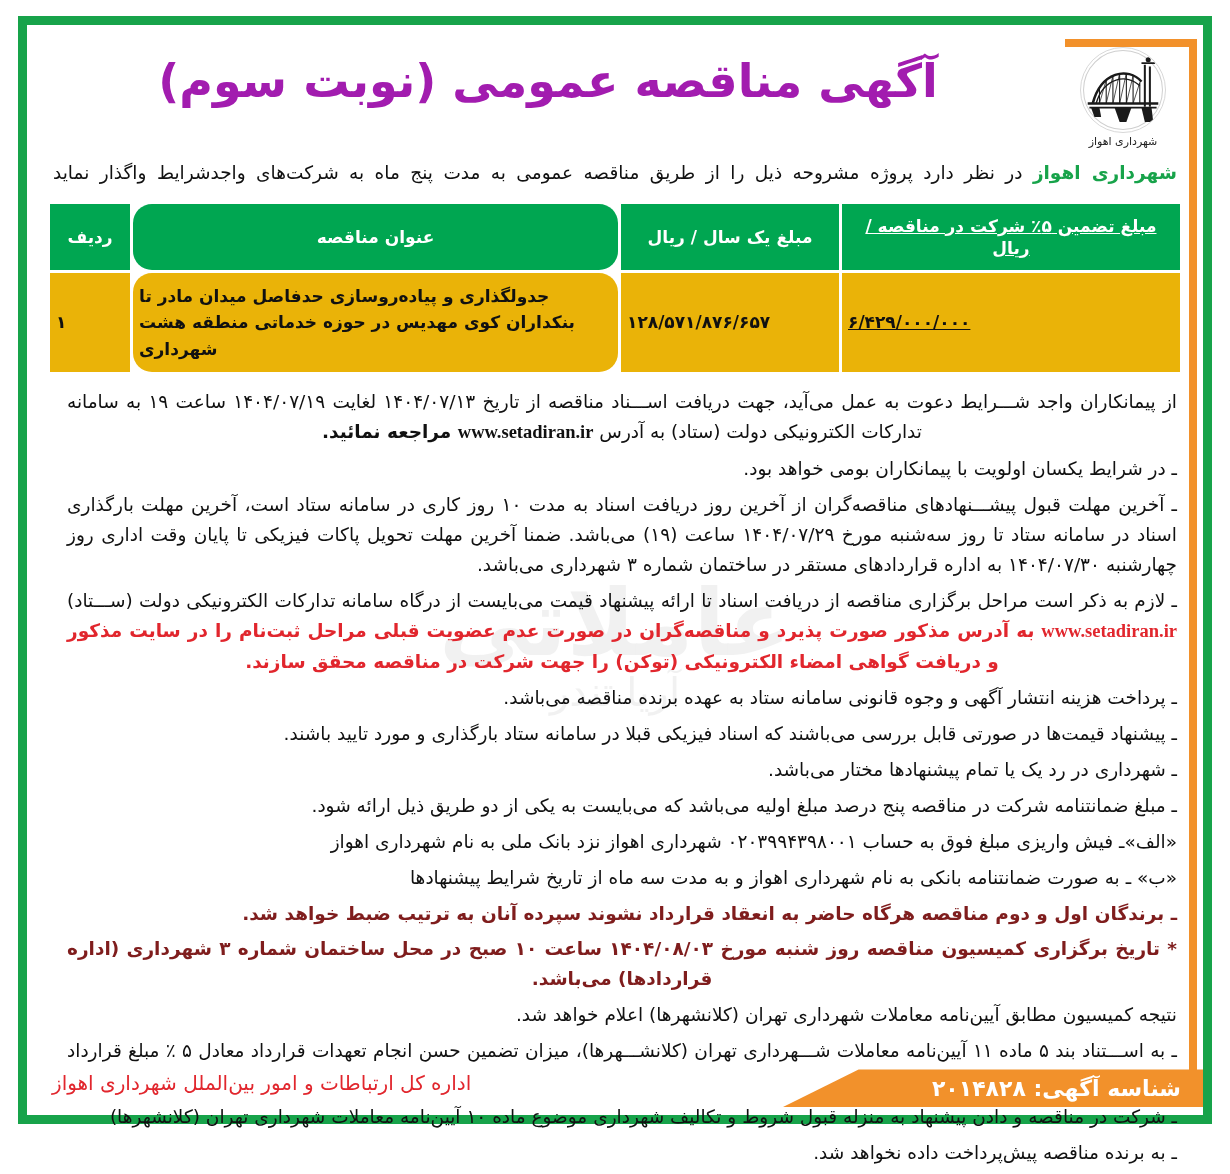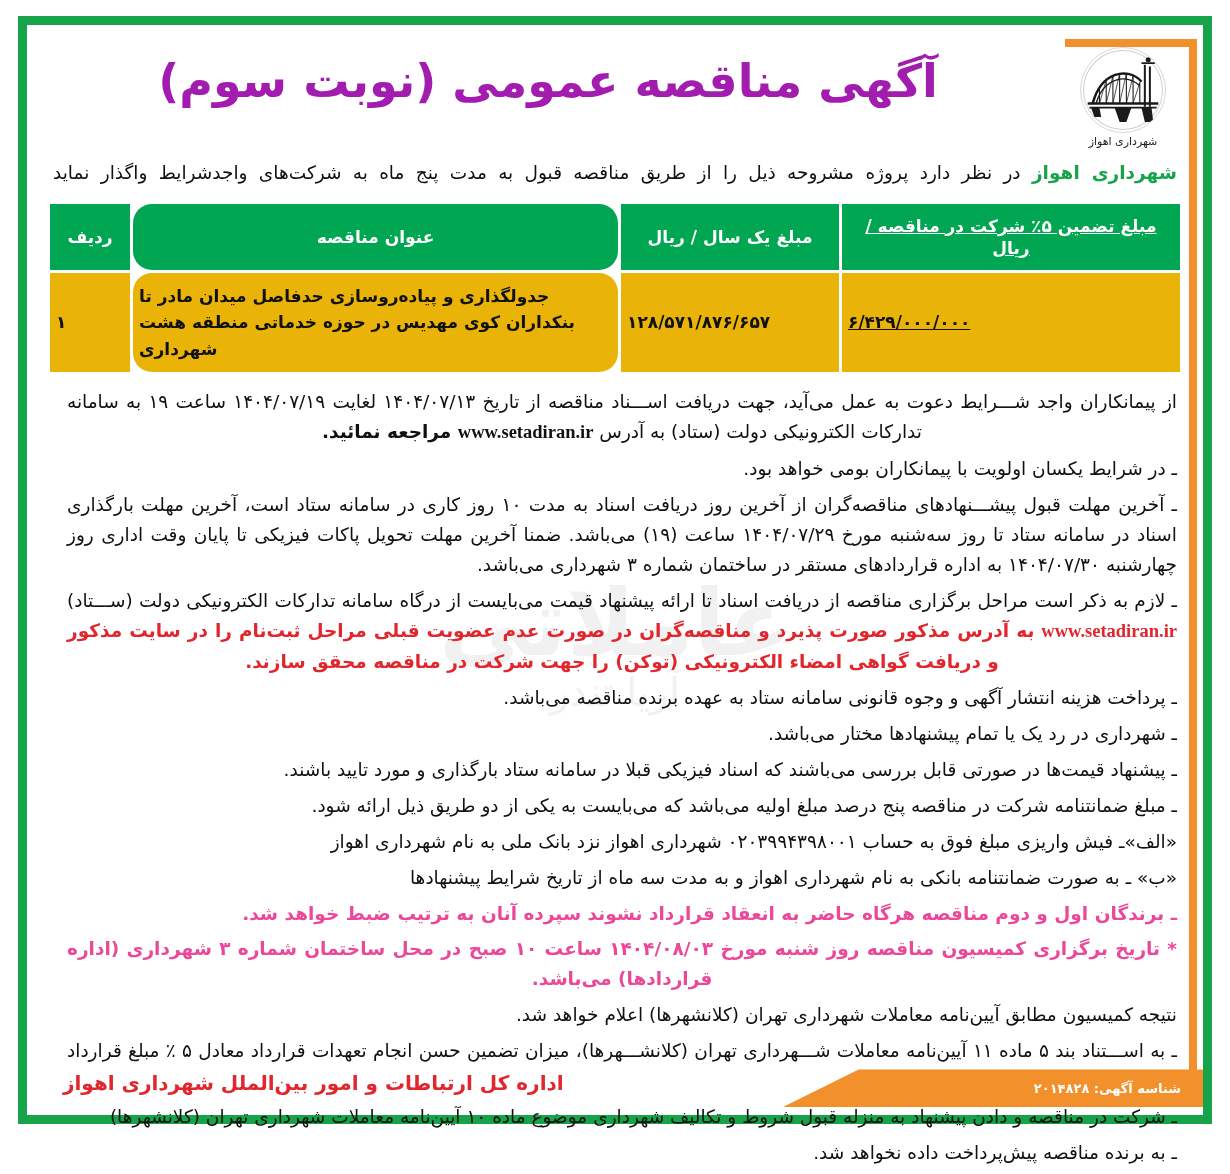--- a/index.html
+++ b/index.html
@@ -191,21 +191,21 @@
     text-align: justify;
     text-align-last: justify;
   }
   #body-text p.center-last {
     text-align-last: center;
   }
   #body-text p.right-last {
     text-align-last: right;
   }
   #body-text p.red {
-    color: #ec4899;
+    color: #7f1d1d;
     font-weight: bold;
   }
   #body-text p .red-b {
     color: #e1262d;
     font-weight: bold;
   }
   #body-text p .url {
     font-family: "Liberation Serif", "DejaVu Serif", serif;
     font-weight: bold;
     direction: ltr;
@@ -242,31 +242,31 @@
     background: #f2912b;
     clip-path: polygon(0 100%, 18% 22%, 100% 22%, 100% 100%);
     display: flex;
     align-items: center;
     justify-content: flex-start;
     box-sizing: border-box;
     padding: 10px 22px 0 0;
   }
   #footer-id {
     color: #ffffff;
-    font-size: 13px;
+    font-size: 22px;
     font-weight: bold;
     white-space: nowrap;
   }
   #footer-dept {
     position: absolute;
     bottom: 20px;
-    left: 36px;
+    left: 25px;
     color: #e1262d;
     font-size: 20px;
-    font-weight: bold;
+    font-weight: normal;
     white-space: nowrap;
   }
 </style>
 </head>
 <body>
 
 <div id="ad-frame">
   <div id="ad-inner">
 
     <div id="orange-tick-top"></div>
@@ -301,21 +301,21 @@
           <path d="M72 71 L76 88 L86 88 L84 71 Z" fill="#1a1a1a"></path>
           <path d="M12 71 L16 82 L24 82 L22 71 Z" fill="#1a1a1a"></path>
         </svg>
         <div id="logo-caption">شهرداری اهواز</div>
       </div>
 
       <h1 id="main-title">آگهی مناقصه عمومی (نوبت سوم)</h1>
     </div>
 
     <div id="intro-line">
-      <span class="org">شهرداری اهواز</span><span> در نظر دارد پروژه مشروحه ذیل را از طریق مناقصه قبول به مدت پنج ماه به شرکت‌های واجدشرایط واگذار نماید</span>
+      <span class="org">شهرداری اهواز</span><span> در نظر دارد پروژه مشروحه ذیل را از طریق مناقصه عمومی به مدت پنج ماه به شرکت‌های واجدشرایط واگذار نماید</span>
     </div>
 
     <div id="tender-table-wrap">
       <table id="tender-table">
         <thead>
           <tr>
             <th class="col-deposit">مبلغ تضمین ۵٪ شرکت در مناقصه / ریال</th>
             <th class="col-year">مبلغ یک سال / ریال</th>
             <th class="col-title">عنوان مناقصه</th>
             <th class="col-row">ردیف</th>
@@ -337,23 +337,23 @@
       <p class="center-last"><span>از پیمانکاران واجد شـــرایط دعوت به عمل می‌آید، جهت دریافت اســـناد مناقصه از تاریخ ۱۴۰۴/۰۷/۱۳ لغایت ۱۴۰۴/۰۷/۱۹ ساعت ۱۹ به سامانه تدارکات الکترونیکی دولت (ستاد) به آدرس </span><span class="url">www.setadiran.ir</span><span class="bold"> مراجعه نمائید.</span></p>
 
       <p class="right-last">ـ در شرایط یکسان اولویت با پیمانکاران بومی خواهد بود.</p>
 
       <p class="right-last">ـ آخرین مهلت قبول پیشـــنهادهای مناقصه‌گران از آخرین روز دریافت اسناد به مدت ۱۰ روز کاری در سامانه ستاد است، آخرین مهلت بارگذاری اسناد در سامانه ستاد تا روز سه‌شنبه مورخ ۱۴۰۴/۰۷/۲۹ ساعت (۱۹) می‌باشد. ضمنا آخرین مهلت تحویل پاکات فیزیکی تا پایان وقت اداری روز چهارشنبه ۱۴۰۴/۰۷/۳۰ به اداره قراردادهای مستقر در ساختمان شماره ۳ شهرداری می‌باشد.</p>
 
       <p class="center-last"><span>ـ لازم به ذکر است مراحل برگزاری مناقصه از دریافت اسناد تا ارائه پیشنهاد قیمت می‌بایست از درگاه سامانه تدارکات الکترونیکی دولت (ســـتاد) </span><span class="url-red">www.setadiran.ir</span><span class="red-b"> به آدرس مذکور صورت پذیرد و مناقصه‌گران در صورت عدم عضویت قبلی مراحل ثبت‌نام را در سایت مذکور و دریافت گواهی امضاء الکترونیکی (توکن) را جهت شرکت در مناقصه محقق سازند.</span></p>
 
       <p class="right-last">ـ پرداخت هزینه انتشار آگهی و وجوه قانونی سامانه ستاد به عهده برنده مناقصه می‌باشد.</p>
 
+      <p class="right-last">ـ پیشنهاد قیمت‌ها در صورتی قابل بررسی می‌باشند که اسناد فیزیکی قبلا در سامانه ستاد بارگذاری و مورد تایید باشند.</p>
+
       <p class="right-last">ـ شهرداری در رد یک یا تمام پیشنهادها مختار می‌باشد.</p>
-
-      <p class="right-last">ـ پیشنهاد قیمت‌ها در صورتی قابل بررسی می‌باشند که اسناد فیزیکی قبلا در سامانه ستاد بارگذاری و مورد تایید باشند.</p>
 
       <p class="right-last">ـ مبلغ ضمانتنامه شرکت در مناقصه پنج درصد مبلغ اولیه می‌باشد که می‌بایست به یکی از دو طریق ذیل ارائه شود.</p>
 
       <p class="right-last">«الف»ـ فیش واریزی مبلغ فوق به حساب ۰۲۰۳۹۹۴۳۹۸۰۰۱ شهرداری اهواز نزد بانک ملی به نام شهرداری اهواز</p>
 
       <p class="right-last">«ب» ـ به صورت ضمانتنامه بانکی به نام شهرداری اهواز و به مدت سه ماه از تاریخ شرایط پیشنهادها</p>
 
       <p class="red right-last">ـ برندگان اول و دوم مناقصه هرگاه حاضر به انعقاد قرارداد نشوند سپرده آنان به ترتیب ضبط خواهد شد.</p>
 
       <p class="red center-last">* تاریخ برگزاری کمیسیون مناقصه روز شنبه مورخ ۱۴۰۴/۰۸/۰۳ ساعت ۱۰ صبح در محل ساختمان شماره ۳ شهرداری (اداره قراردادها) می‌باشد.</p>

